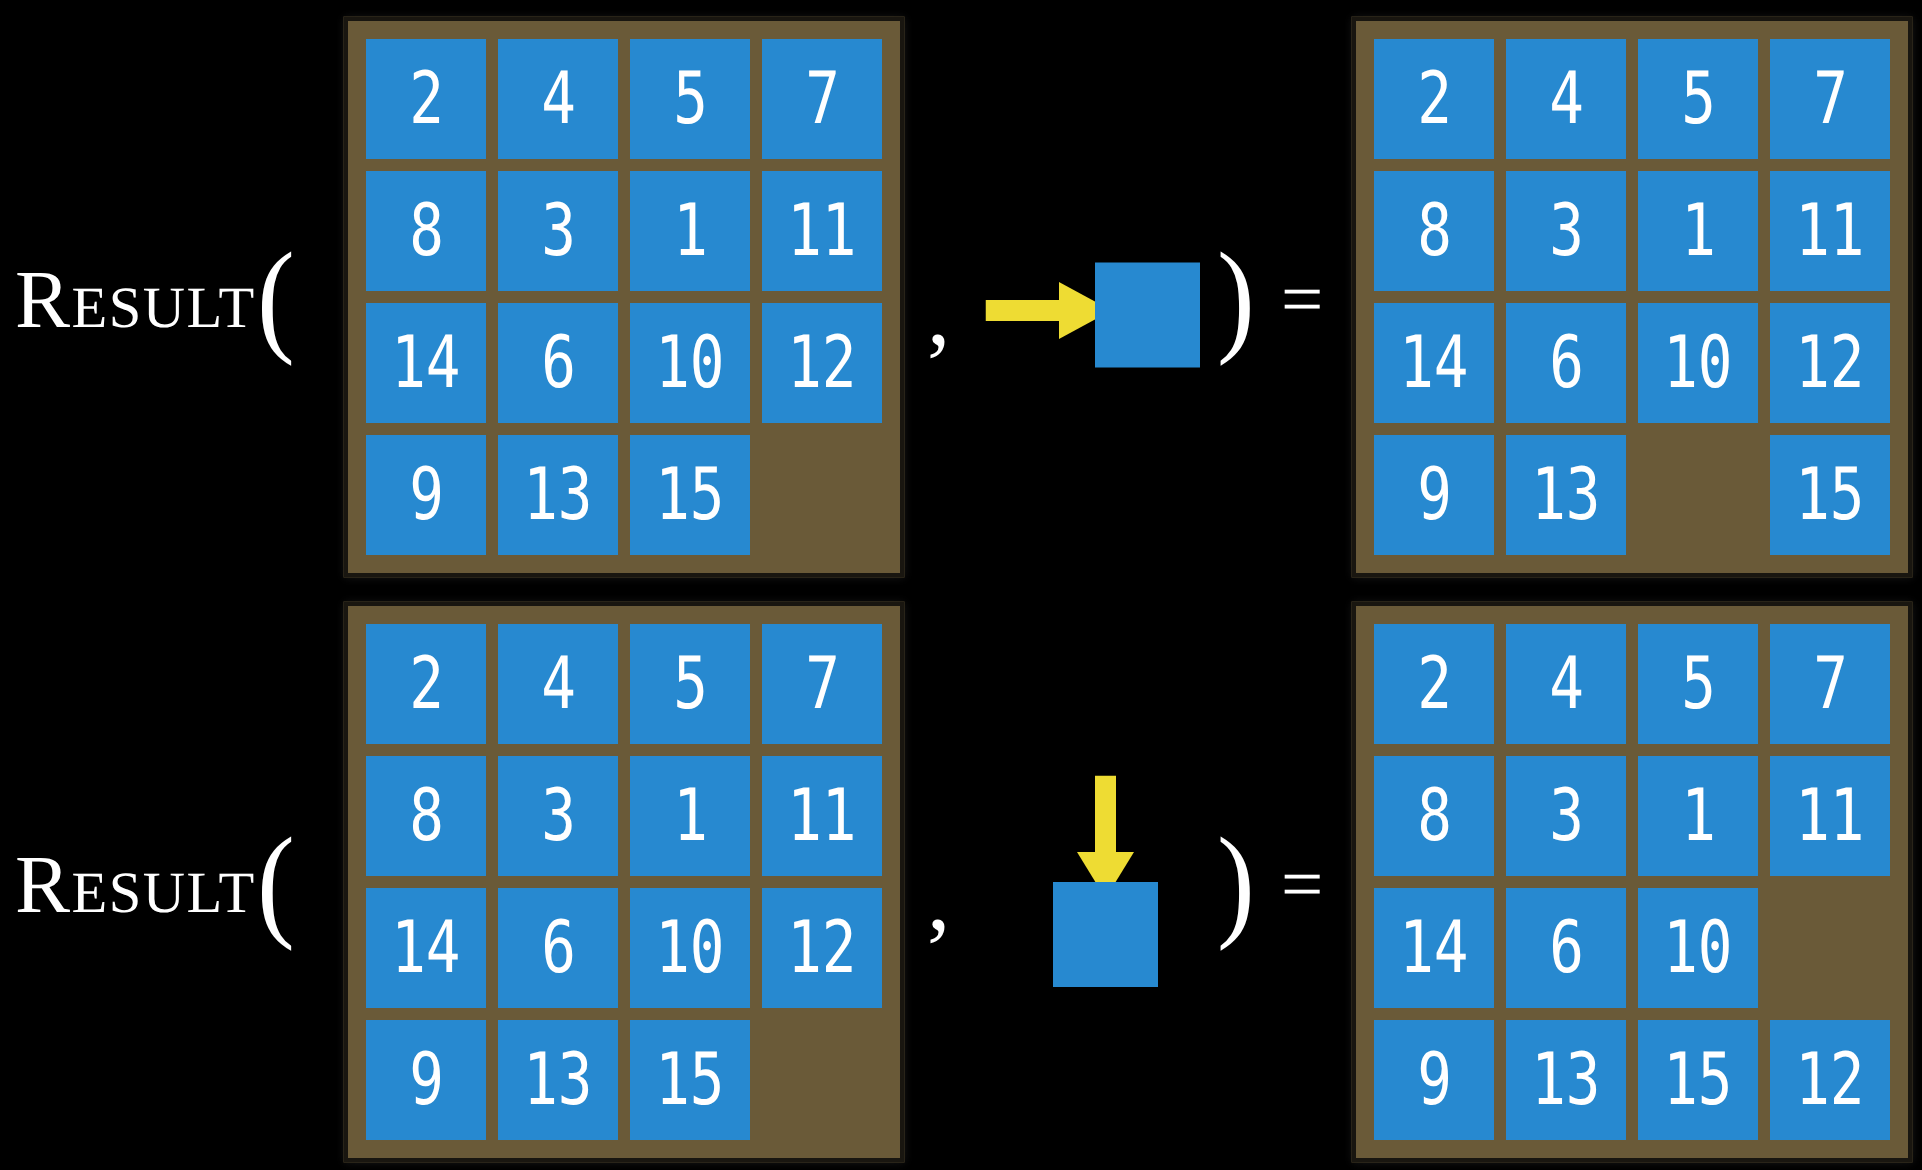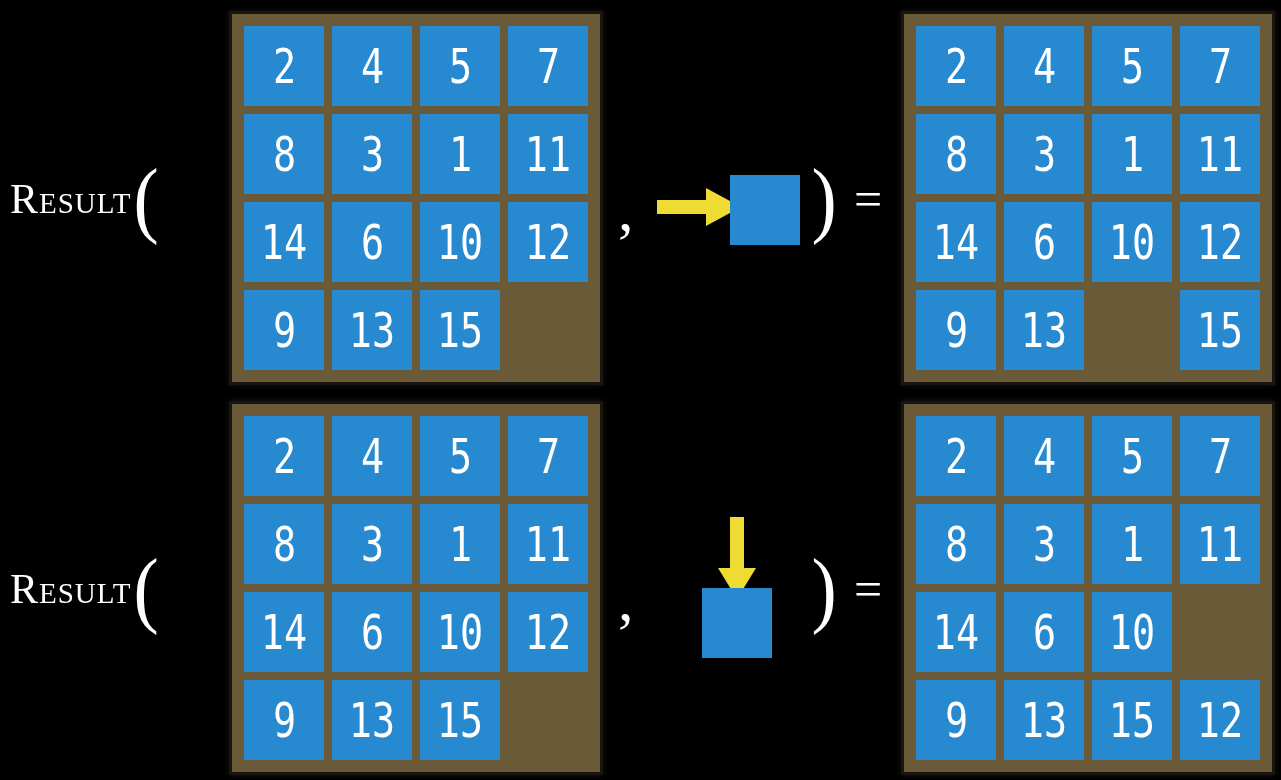--- a/index.html
+++ b/index.html
@@ -19,21 +19,21 @@
   .abs { position: absolute; }
 
   
   .fn-label {
     display: flex;
     align-items: center;
     height: 80px;
   }
   .fn-name {
     font-variant: small-caps;
-    font-size: 42px;
+    font-size: 55px;
     letter-spacing: 1px;
     line-height: 1;
     white-space: nowrap;
     text-align: right;
   }
   .big-paren {
     font-size: 84px;
     line-height: 0.85;
     font-weight: 400;
     transform: scaleX(0.9);

